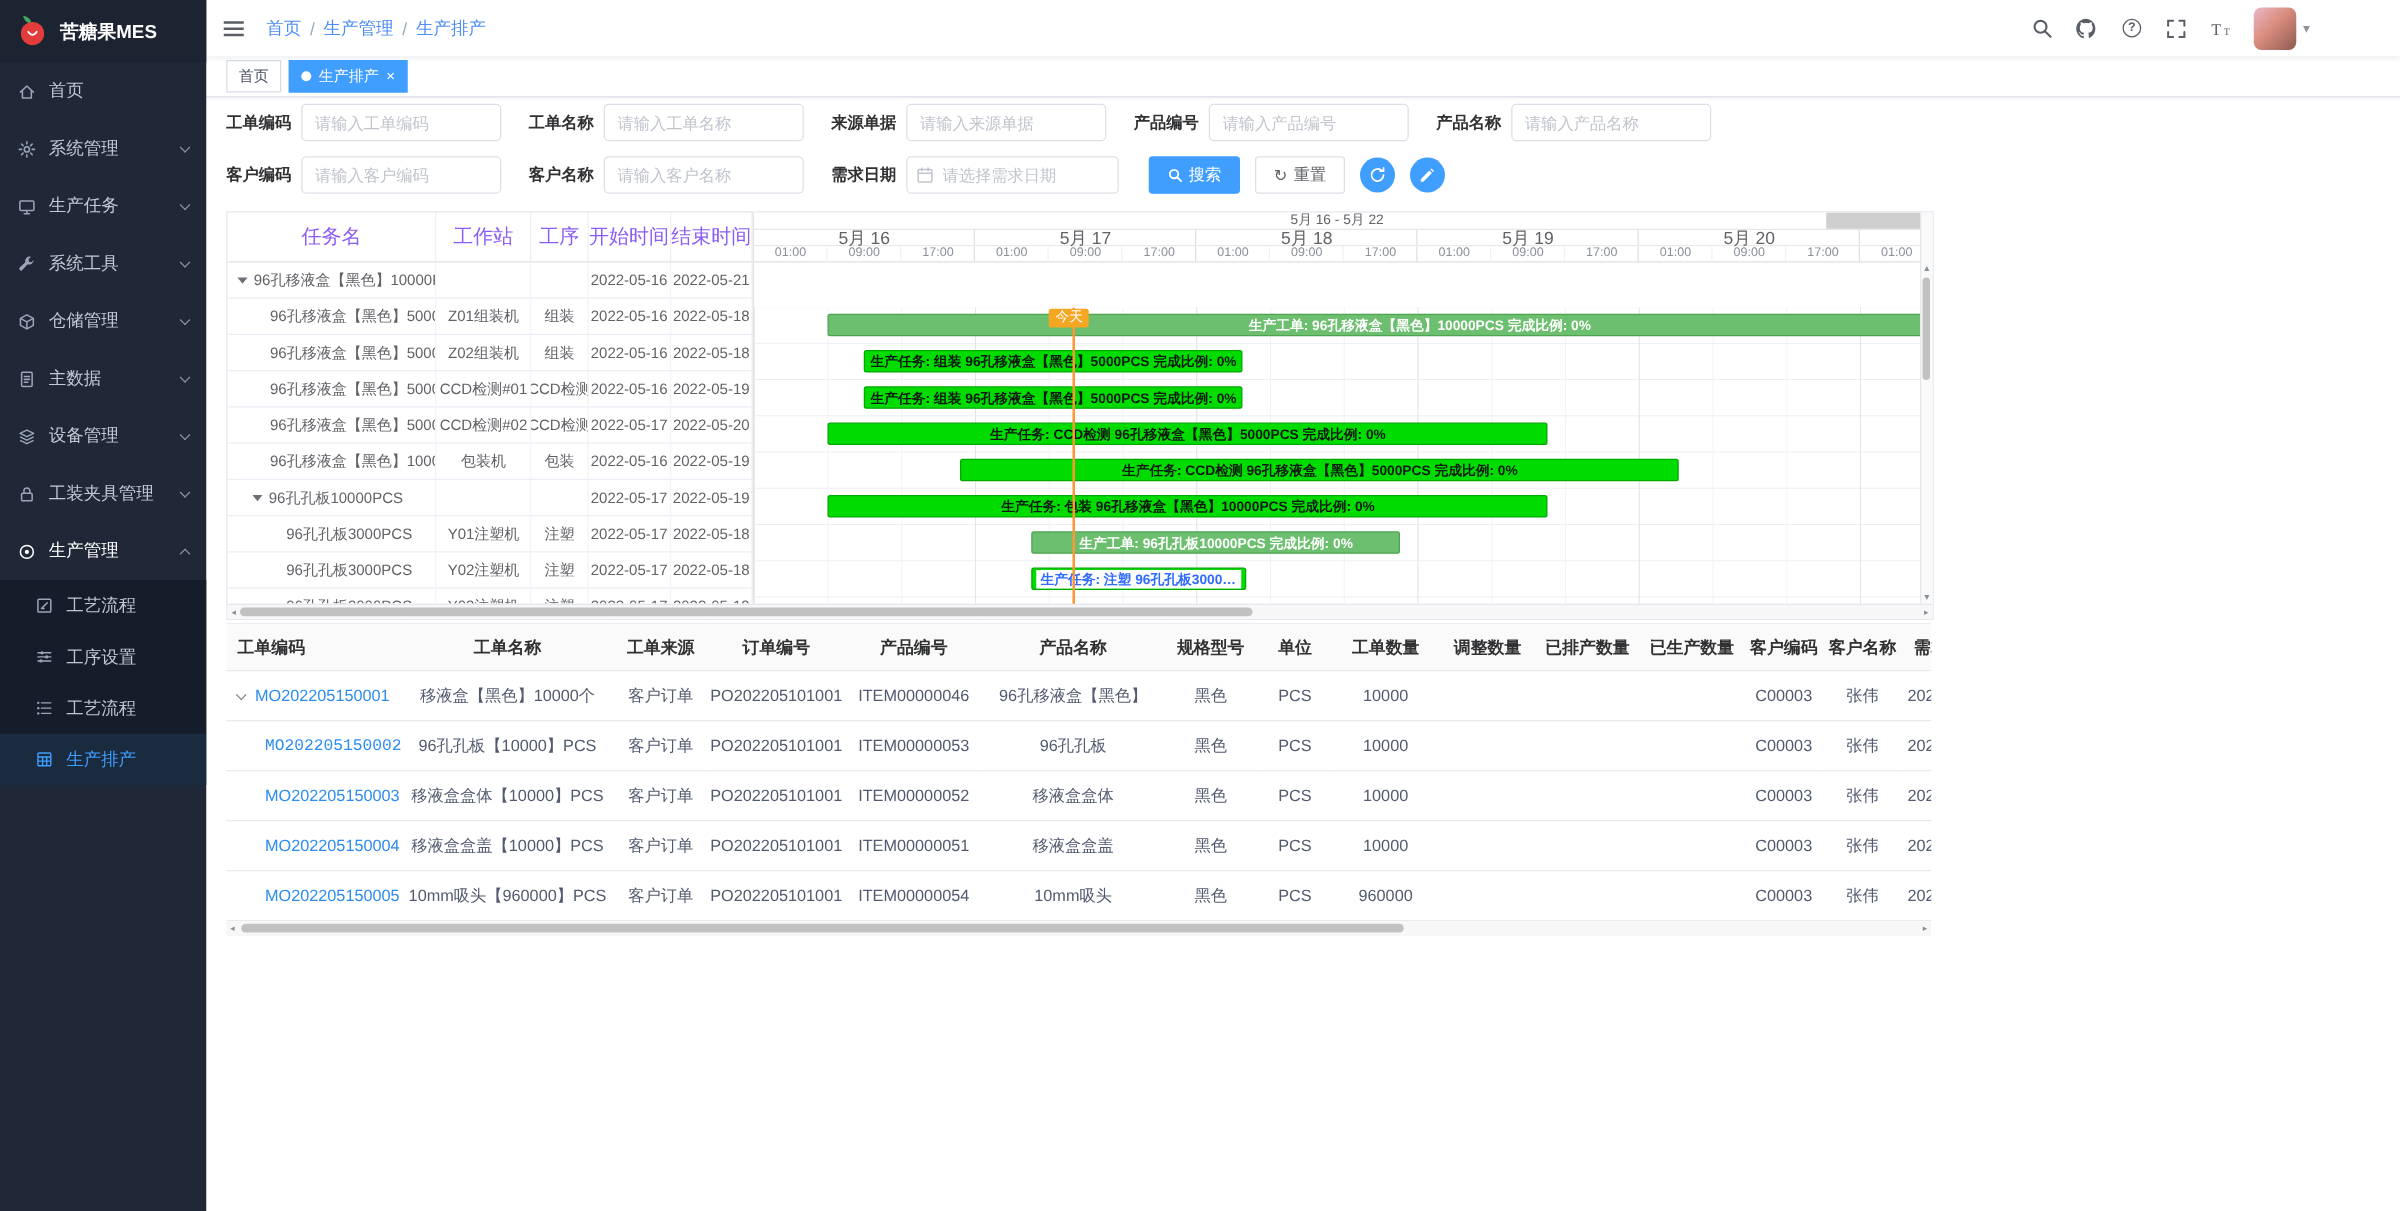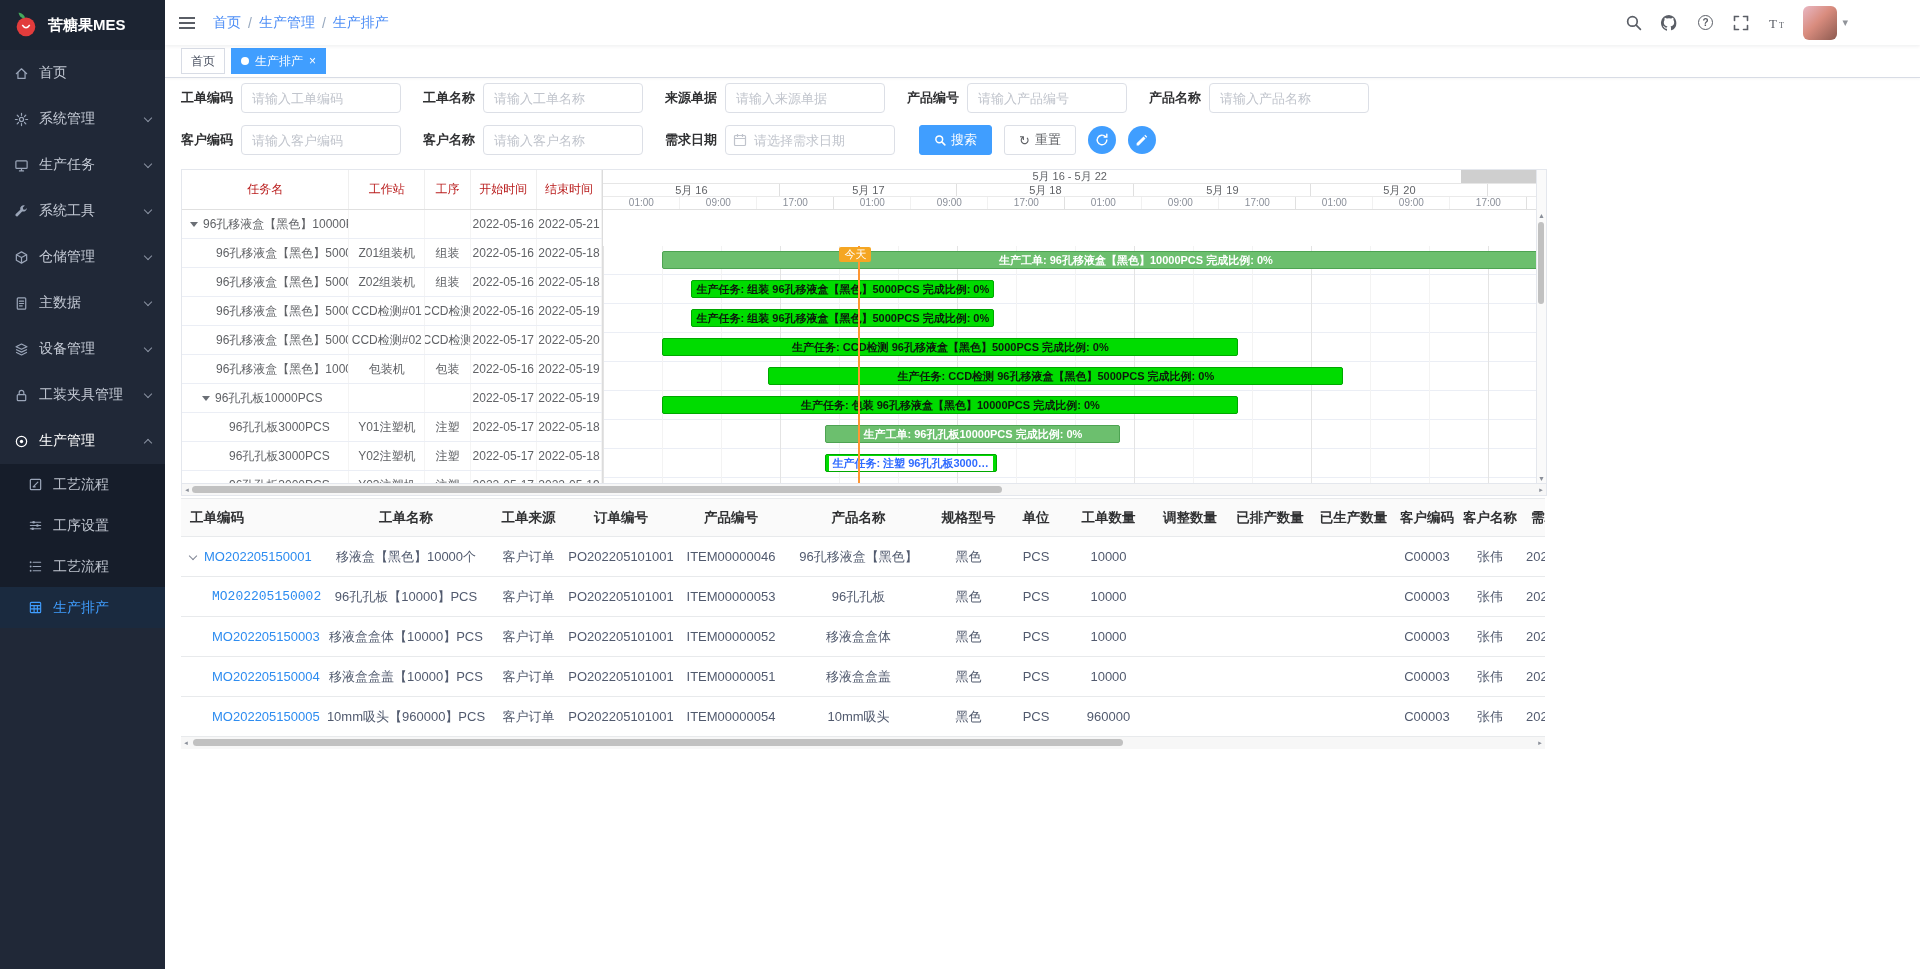--- a/index.html
+++ b/index.html
@@ -65,36 +65,36 @@
   .btn-plain { display:inline-flex; align-items:center; gap:5px; background:#fff; color:#606266; border:1px solid #dcdfe6;
     height:30px; padding:0 14px; border-radius:3px; font-size:13px; cursor:pointer; }
   .btn-circle { width:28px; height:28px; border-radius:50%; background:#409eff; border:none; color:#fff;
     display:inline-flex; align-items:center; justify-content:center; cursor:pointer; }
 
   
   .gantt { margin-top:2px; width:1366px; height:327px; border:1px solid #e4e7ed; background:#fff; }
   .g-main { display:flex; height:313px; }
   .g-left { width:422px; border-right:1px solid #dcdcdc; overflow:hidden; }
   .g-left-head { height:40px; display:flex; border-bottom:1px solid #e0e0e0; }
-  .g-lh-cell { font-size:12px; color:#b91c1c; display:flex; align-items:center; justify-content:center; border-right:1px solid #efefef; }
+  .g-lh-cell { font-size:16px; color:#8b5cf6; display:flex; align-items:center; justify-content:center; border-right:1px solid #efefef; }
   .w-name{width:168px;} .w-st{width:76px;} .w-pr{width:46px;} .w-sd{width:66px;} .w-ed{width:66px;}
   .g-left-rows { height:273px; overflow:hidden; }
   .gl-row { height:29px; display:flex; align-items:center; border-bottom:1px solid #ebeef5; font-size:12px; color:#606266; cursor:pointer; }
   .glc { height:100%; display:flex; align-items:center; justify-content:center; border-right:1px solid #f4f4f4; overflow:hidden; white-space:nowrap; }
   .glc.name { justify-content:flex-start; }
   .pl0{padding-left:8px;} .pl1{padding-left:34px;} .pl1c{padding-left:20px;} .pl2{padding-left:47px;}
   .tri { width:0; height:0; border-left:4px solid transparent; border-right:4px solid transparent; border-top:5px solid #6b6f76; margin-right:5px; flex:0 0 auto; }
 
   .g-right { width:934px; position:relative; overflow:hidden; }
   .g-range { height:14px; position:relative; border-bottom:1px solid #e6e6e6; font-size:11px; color:#606266; text-align:center; line-height:13px; }
   .g-range-gray { position:absolute; right:0; top:0; width:75px; height:13px; background:#cfcfcf; }
   .g-days { height:13px; display:flex; border-bottom:1px solid #eaeaea; }
-  .g-day { width:177px; flex:0 0 auto; text-align:center; font-size:11px; color:#606266; line-height:12px; border-right:1px solid #e0e0e0; }
+  .g-day { width:177px; flex:0 0 auto; text-align:center; font-size:14px; color:#606266; line-height:12px; border-right:1px solid #e0e0e0; }
   .g-hours { height:13px; display:flex; border-bottom:1px solid #e0e0e0; }
-  .g-hour { width:77px; flex:0 0 auto; text-align:center; font-size:10px; color:#8a8f99; line-height:12px; border-right:1px solid #f1f1f1; }
+  .g-hour { width:59px; flex:0 0 auto; text-align:center; font-size:10px; color:#8a8f99; line-height:12px; border-right:1px solid #f1f1f1; }
   .g-hour.d { border-right-color:#e0e0e0; }
   .g-rows { height:273px; position:relative; overflow:hidden;
     background-image:
       linear-gradient(90deg,#e4e4e4 1px,transparent 1px),
       linear-gradient(90deg,#f3f3f3 1px,transparent 1px),
       linear-gradient(0deg,#ebeef5 1px,transparent 1px);
     background-size:177px 100%, 59px 100%, 100% 29px;margin-top:36px; }
   .bar { position:absolute; height:18px; border-radius:2px; display:flex; align-items:center; justify-content:center;
     overflow:hidden; white-space:nowrap; font-size:11px; cursor:pointer; z-index:2; }
   .bar.order { background:#6cbf6e; border:1px solid #4da352; color:#fff; font-weight:bold; }

